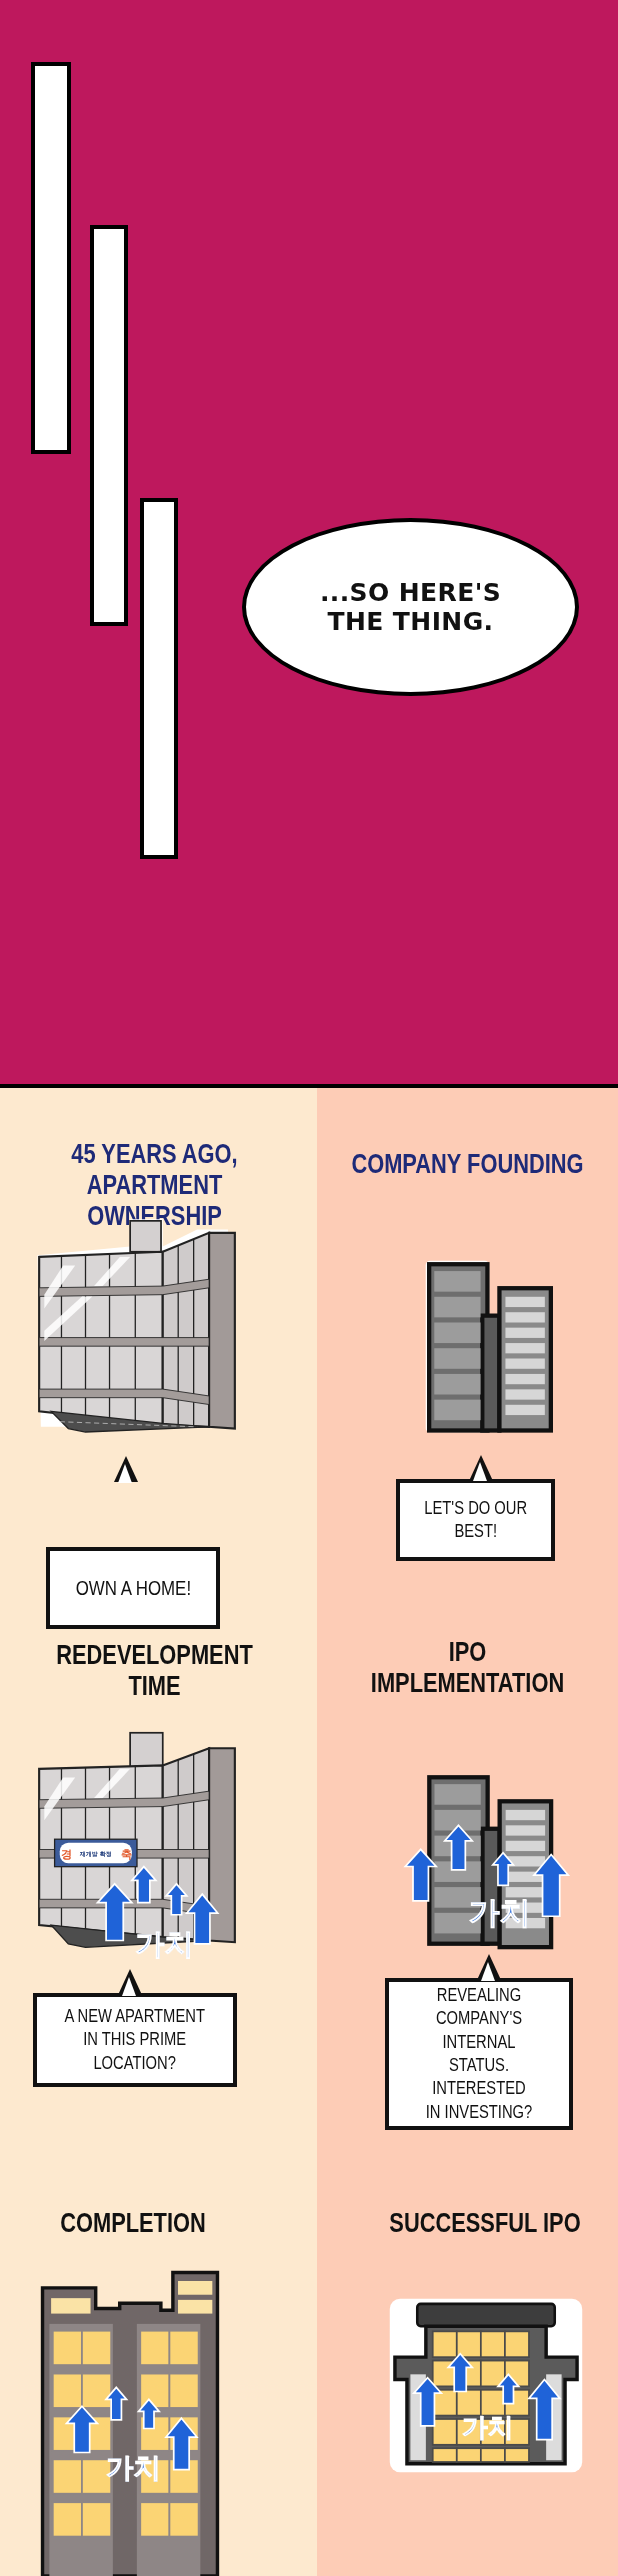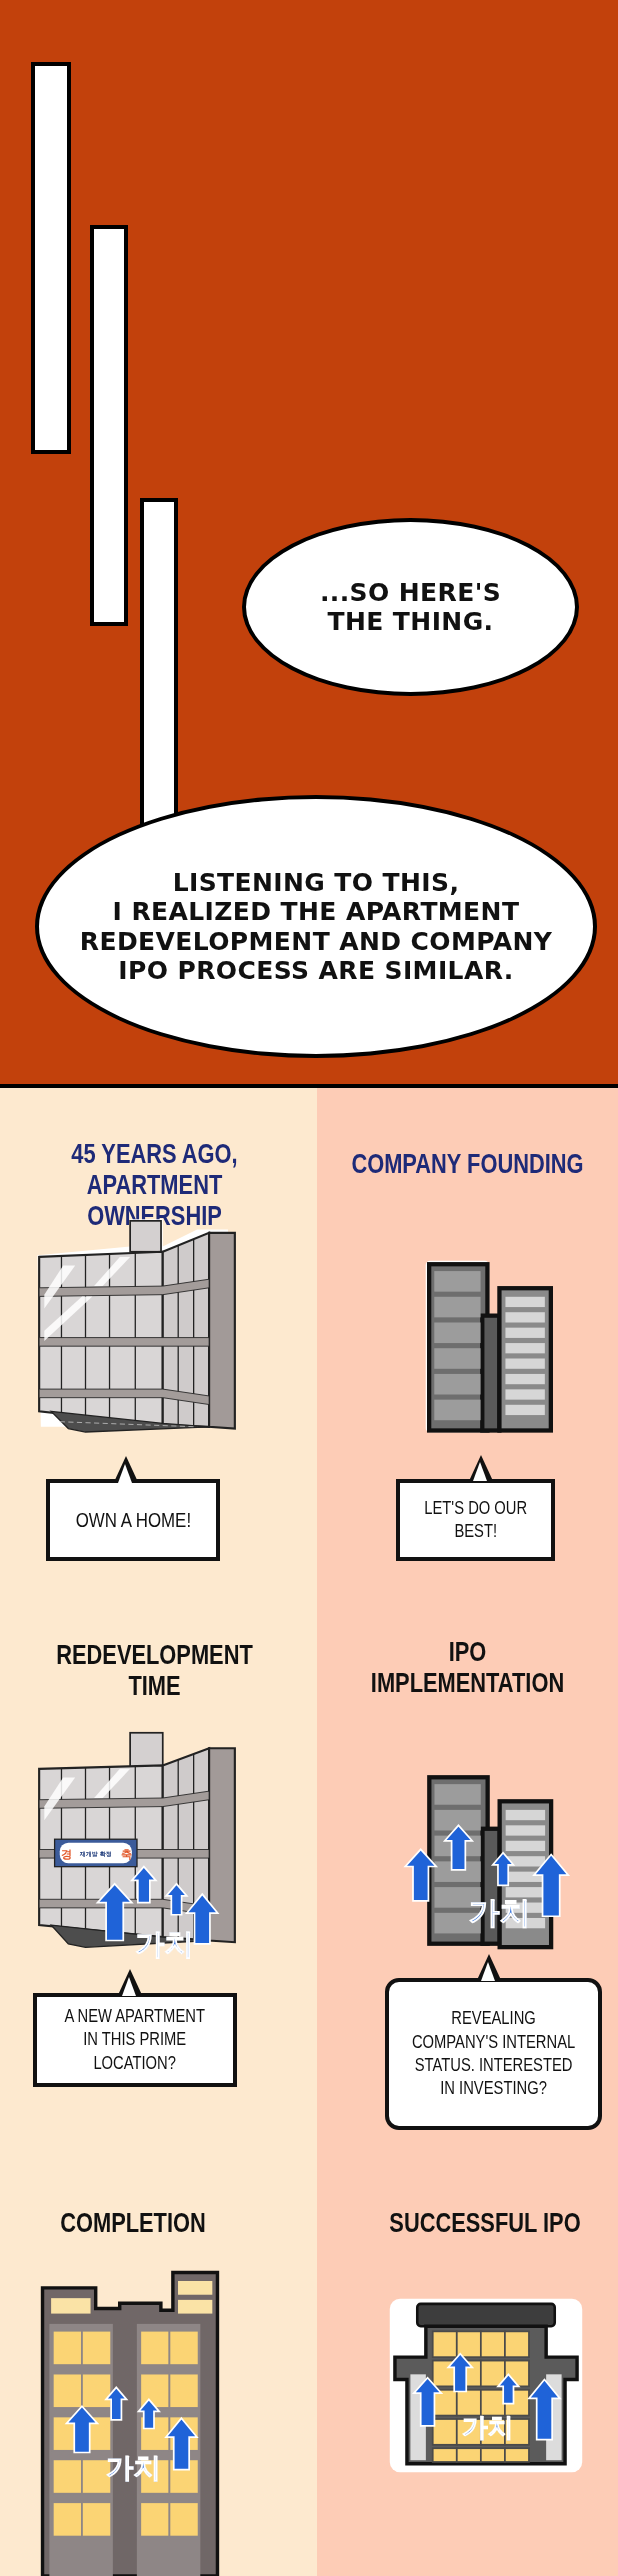--- a/index.html
+++ b/index.html
@@ -44,36 +44,30 @@
   }
   .tail-outer { border-left: 12px solid transparent; border-right: 12px solid transparent; border-bottom: 26px solid #111; }
   .tail-inner { border-left: 7.7px solid transparent; border-right: 7.7px solid transparent; border-bottom: 19px solid #fff; }
 
   svg { position: absolute; overflow: visible; }
   .kval { font-family: "DejaVu Sans", sans-serif; font-weight: bold; }
 </style>
 </head>
 <body>
 
-<div class="abs" style="left:0;top:0;width:618px;height:1084px;background:#c2410c;">
+<div class="abs" style="left:0;top:0;width:618px;height:1084px;background:#be185d;">
   <div class="frame-rect" style="left:31px;top:62px;width:40px;height:392px;"></div>
   <div class="frame-rect" style="left:90px;top:225px;width:38px;height:401px;"></div>
   <div class="frame-rect" style="left:140px;top:498px;width:38px;height:361px;"></div>
 
   <div class="bubble-oval" style="left:242px;top:518px;width:337px;height:178px;">
     <div class="bubble-text" style="font-size:25px;">...SO HERE'S
 THE THING.</div>
   </div>
 
-  <div class="bubble-oval" style="left:35px;top:795px;width:562px;height:263px;">
-    <div class="bubble-text" style="font-size:25px;">LISTENING TO THIS,
-I REALIZED THE APARTMENT
-REDEVELOPMENT AND COMPANY
-IPO PROCESS ARE SIMILAR.</div>
-  </div>
 </div>
 
 <div class="divider-line"></div>
 
 <div class="panel-left"></div>
 <div class="panel-right"></div>
 
 <div class="step-title navy" style="left:0;top:1139px;width:309px;">45 YEARS AGO, APARTMENT
 OWNERSHIP</div>
 <div class="step-title navy" style="left:317px;top:1149px;width:301px;">COMPANY FOUNDING</div>
@@ -119,21 +113,21 @@
     <rect x="95" y="80" width="46" height="12"></rect>
       <rect x="95" y="98" width="46" height="12"></rect>
     <rect x="95" y="116" width="46" height="12"></rect>
       <rect x="95" y="134" width="46" height="12"></rect>
     <rect x="95" y="152" width="46" height="12"></rect>
       <rect x="95" y="170" width="46" height="12"></rect>
   </g>
 </svg>
 
 <div class="tail tail-outer" style="left:114px;top:1456px;"></div>
-<div class="caption-box" style="left:46px;top:1479px;width:174px;height:82px;">
+<div class="caption-box" style="left:46px;top:1547px;width:174px;height:82px;">
   <div class="caption-text" style="font-size:20.6px;">OWN A HOME!</div>
 </div>
 <div class="tail tail-inner" style="left:118px;top:1464px;"></div>
 
 <div class="tail tail-outer" style="left:469px;top:1455px;"></div>
 <div class="caption-box" style="left:396px;top:1479px;width:159px;height:82px;">
   <div class="caption-text" style="font-size:18px;">LET'S DO OUR
 BEST!</div>
 </div>
 <div class="tail tail-inner" style="left:473px;top:1462px;"></div>
@@ -209,21 +203,21 @@
 
 <div class="tail tail-outer" style="left:118px;top:1969px;"></div>
 <div class="caption-box" style="left:33px;top:1993px;width:204px;height:94px;">
   <div class="caption-text" style="font-size:18px;">A NEW APARTMENT
 IN THIS PRIME
 LOCATION?</div>
 </div>
 <div class="tail tail-inner" style="left:122px;top:1977px;"></div>
 
 <div class="tail tail-outer" style="left:477px;top:1954px;"></div>
-<div class="caption-box" style="left:385px;top:1978px;width:217px;height:152px;border-radius:14px;">
+<div class="caption-box" style="left:385px;top:1978px;width:188px;height:152px;">
   <div class="caption-text" style="font-size:18px;">REVEALING
 COMPANY'S INTERNAL
 STATUS. INTERESTED
 IN INVESTING?</div>
 </div>
 <div class="tail tail-inner" style="left:481px;top:1962px;"></div>
 
 <div class="step-title black" style="left:0;top:2208px;width:266px;">COMPLETION</div>
 <div class="step-title black" style="left:339px;top:2208px;width:292px;">SUCCESSFUL IPO</div>
 

